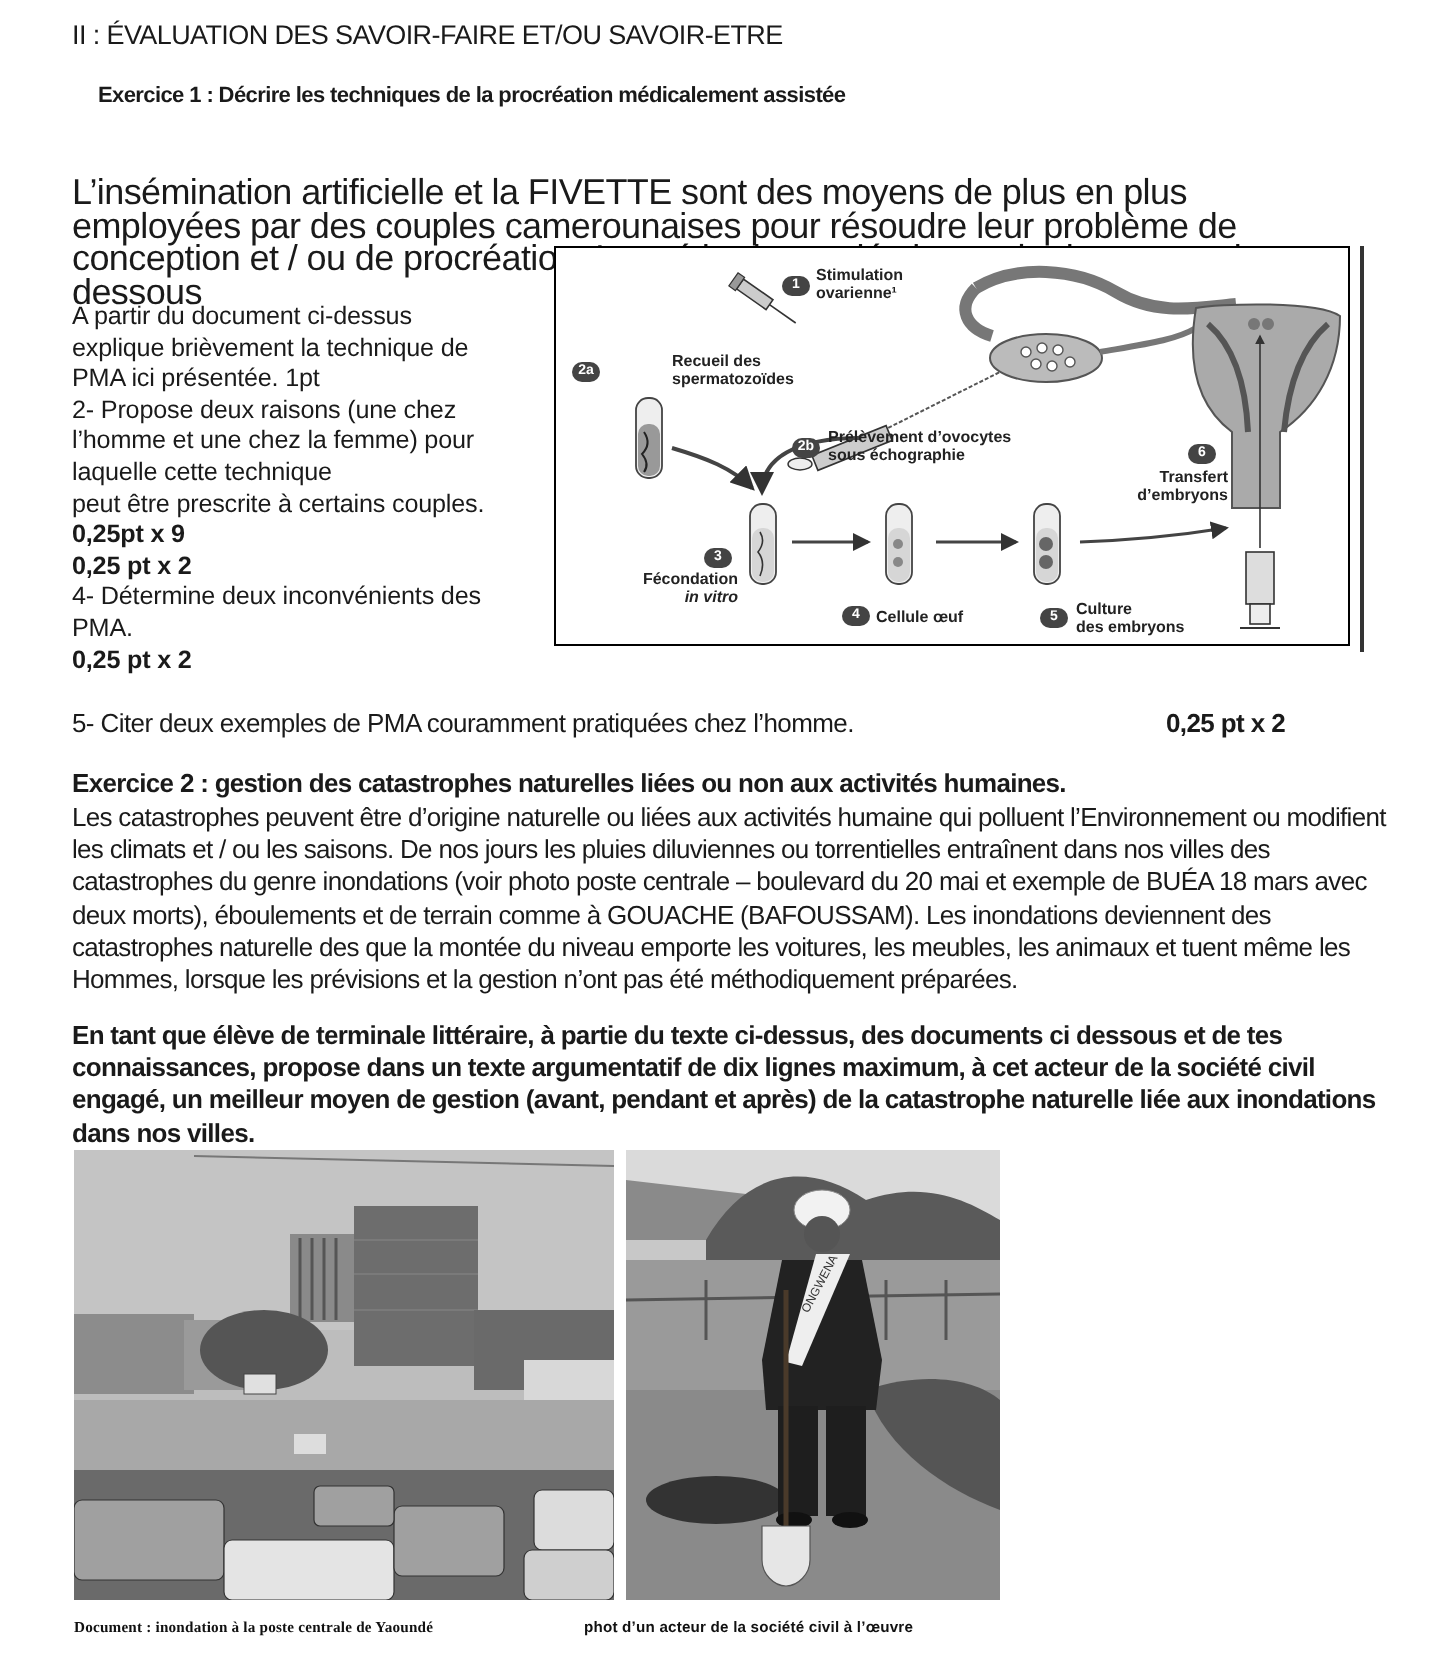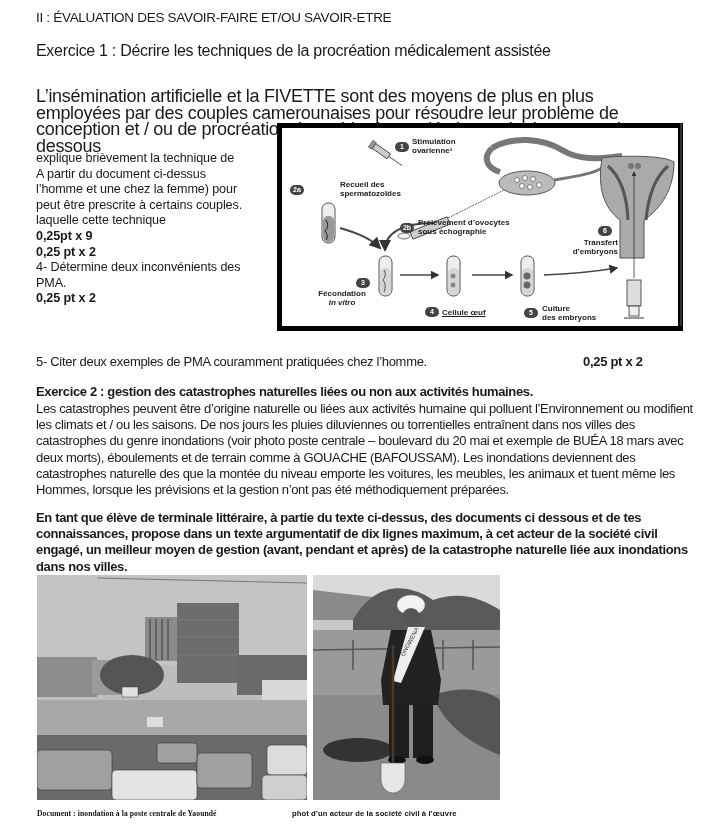--- a/index.html
+++ b/index.html
@@ -2,34 +2,34 @@
 <html><head>
 <meta charset="utf-8">
 <style>
   html, body { margin: 0; padding: 0; background: #ffffff; }
   body {
     width: 718px; height: 838px; position: relative; overflow: hidden;
     font-family: "Liberation Sans", sans-serif; color: #1a1a1a;
   }
   .abs { position: absolute; }
   .h1 { left: 36px; top: 10px; font-size: 13.5px; letter-spacing: -0.3px; }
-  .h2 { left: 36px; top: 42px; font-size: 16px; font-weight: normal; letter-spacing: -0.3px; }
+  .h2 { left: 49px; top: 42px; font-size: 11px; font-weight: bold; letter-spacing: -0.3px; }
   .intro { left: 36px; top: 88px; width: 640px; font-size: 18px; line-height: 16.5px; letter-spacing: -0.3px; }
   .q { left: 36px; top: 151px; width: 235px; font-size: 12.6px; line-height: 15.6px; letter-spacing: -0.1px; }
   .q div { white-space: nowrap; }
   .q .b { font-weight: bold; }
   .q5 { left: 36px; top: 354px; font-size: 13px; letter-spacing: -0.3px; white-space: nowrap; }
   .q5pts { left: 583px; top: 354px; font-size: 13px; font-weight: bold; letter-spacing: -0.3px; }
   .ex2title { left: 36px; top: 384px; font-size: 13px; font-weight: bold; letter-spacing: -0.35px; white-space: nowrap; text-align: right; }
   .ex2 { left: 36px; top: 401px; width: 660px; font-size: 13px; line-height: 16.2px; letter-spacing: -0.35px; }
   .ex2task { left: 36px; top: 510px; width: 660px; font-size: 13px; line-height: 16.2px; letter-spacing: -0.35px; font-weight: bold; }
 
   .diagram {
     left: 277px; top: 123px; width: 396px; height: 198px;
-    border: 5px solid #000000; background: #fff;
+    border: 1px solid #000000; background: #fff;
   }
   .diag-side { left: 680px; top: 123px; width: 2px; height: 203px; background: #333; }
   .lbl { position: absolute; font-size: 8px; font-weight: bold; color: #222; line-height: 9px; white-space: nowrap; }
   .lbl i { font-weight: bold; margin-top: 24px; }
   .num {
     position: absolute; width: 14px; height: 10px; border-radius: 6px; background: #444; color: #fff;
     font-size: 7px; font-weight: bold; text-align: center; line-height: 10px;
   }
 
   .photo { position: absolute; overflow: hidden; }
@@ -38,25 +38,27 @@
   .cap { position: absolute; top: 809px; font-size: 7.6px; font-weight: bold; color: #111; white-space: nowrap; letter-spacing: 0.1px; }
 </style>
 </head>
 <body>
 
 <div class="abs h1">II : ÉVALUATION DES SAVOIR-FAIRE ET/OU SAVOIR-ETRE</div>
 <div class="abs h2">Exercice 1 : Décrire les techniques de la procréation médicalement assistée</div>
 <div class="abs intro">L’insémination artificielle et la FIVETTE sont des moyens de plus en plus employées par des couples camerounaises pour résoudre leur problème de conception et / ou de procréation. La méthode est décrite par le document ci-dessous</div>
 
 <div class="abs q">
+  <div>A partir du document ci-dessus</div>
   <div>explique brièvement la technique de</div>
-  <div>A partir du document ci-dessus</div>
+  <div>PMA ici présentée. 1pt</div>
+  <div>2- Propose deux raisons (une chez</div>
   <div>l’homme et une chez la femme) pour</div>
+  <div>laquelle cette technique</div>
   <div>peut être prescrite à certains couples.</div>
-  <div>laquelle cette technique</div>
   <div class="b">0,25pt x 9</div>
   <div class="b">0,25 pt x 2</div>
   <div>4- Détermine deux inconvénients des</div>
   <div>PMA.</div>
   <div class="b">0,25 pt x 2</div>
 </div>
 <div class="abs q5">5- Citer deux exemples de PMA couramment pratiquées chez l’homme.</div>
 <div class="abs q5pts">0,25 pt x 2</div>
 
 <div class="abs diagram">
@@ -128,24 +130,24 @@
   <span class="num" style="left:113px;top:14px;">1</span>
   <span class="lbl" style="left:130px;top:9px;"><span>Stimulation</span><br><span>ovarienne¹</span></span>
 
   <span class="num" style="left:8px;top:57px;">2a</span>
   <span class="lbl" style="left:26px;top:52px;margin-left:32px;"><span>Recueil des</span><br><span>spermatozoïdes</span></span>
 
   <span class="num" style="left:118px;top:95px;">2b</span>
   <span class="lbl" style="left:136px;top:90px;"><span>Prélèvement d’ovocytes</span><br><span>sous échographie</span></span>
 
   <span class="num" style="left:74px;top:150px;">3</span>
-  <span class="lbl" style="left:29px;top:161px;text-align:center;width:62px;"><span>Fécondation</span><br><i>in vitro</i></span>
+  <span class="lbl" style="left:29px;top:161px;text-align:right;width:62px;"><span>Fécondation</span><br><i>in vitro</i></span>
 
   <span class="num" style="left:143px;top:179px;">4</span>
-  <span class="lbl" style="left:160px;top:180px;text-decoration:underline;">Cellule œuf</span>
+  <span class="lbl" style="left:160px;top:180px;">Cellule œuf</span>
 
   <span class="num" style="left:242px;top:180px;">5</span>
   <span class="lbl" style="left:260px;top:176px;"><span>Culture</span><br><span>des embryons</span></span>
 
   <span class="num" style="left:316px;top:98px;">6</span>
   <span class="lbl" style="left:286px;top:110px;text-align:right;width:50px;"><span>Transfert</span><br><span>d’embryons</span></span>
 </div>
 <div class="abs diag-side"></div>
 
 <div class="abs ex2title">Exercice 2 : gestion des catastrophes naturelles liées ou non aux activités humaines.</div>

